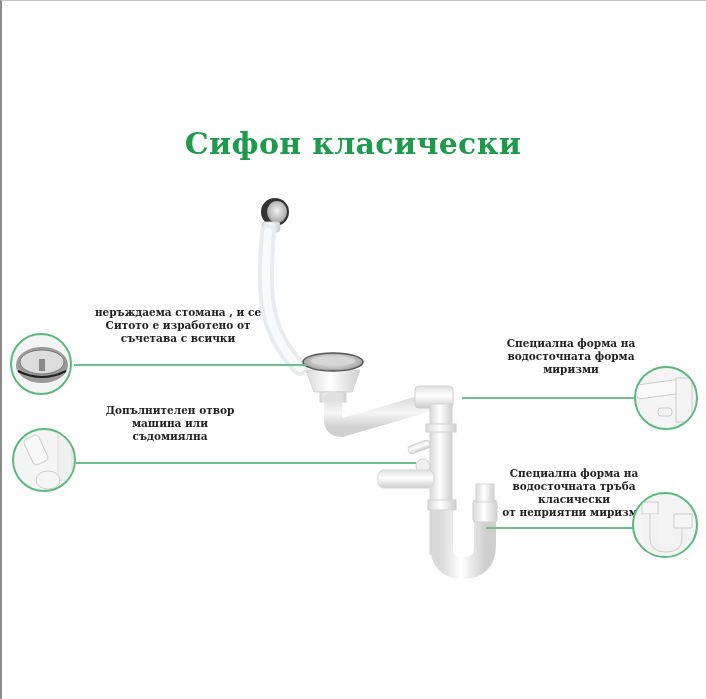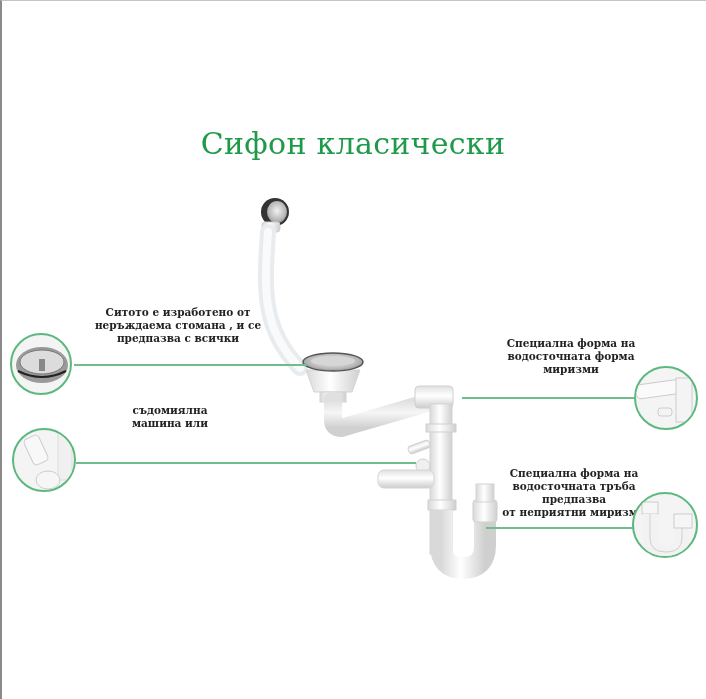--- a/index.html
+++ b/index.html
@@ -1,18 +1,18 @@
 <!DOCTYPE html>
 <html><head>
 <meta charset="utf-8">
 <style>
   html, body { margin:0; padding:0; background:#fff; }
   body { width:706px; height:699px; position:relative; overflow:hidden; font-family:"DejaVu Serif", serif; }
   .frame { position:absolute; left:0; top:0; width:706px; height:699px; border-left:2px solid #8a8a8a; border-top:1px solid #c4c4c4; box-sizing:border-box; }
-  .title { position:absolute; left:0; width:706px; top:126px; text-align:center; font-family:"DejaVu Serif", serif; font-weight:normal; font-size:30px; color:#1f9a4a; letter-spacing:0.3px; }
+  .title { position:absolute; left:0; width:706px; top:126px; text-align:center; font-family:"DejaVu Serif", serif; font-weight:bold; font-size:30px; color:#1f9a4a; letter-spacing:0.3px; }
   .callout { position:absolute; font-family:"DejaVu Serif", serif; font-weight:bold; font-size:10.5px; line-height:13px; color:#222; text-align:center; }
   .leader { position:absolute; height:2px; background:#6dbe8a; }
   .bubble { position:absolute; border-radius:50%; border:2px solid #5cb87e; background:#f4f4f4; overflow:hidden; box-sizing:border-box; }
   svg { position:absolute; overflow:visible; }
 </style>
 </head>
 <body>
 
 <div class="frame"></div>
 
@@ -67,37 +67,38 @@
 
   <rect x="378" y="470" width="56" height="18" rx="6" fill="url(#pipeH)" stroke="#d4d4d4"></rect>
 
   <rect x="428" y="500" width="28" height="10" fill="url(#pipeV)" stroke="#cfcfcf"></rect>
   <path d="M441 510 L441 545 Q441 568 463 568 Q485 568 485 545 L485 520" stroke="url(#pipeV)" stroke-width="22" fill="none"></path>
   <rect x="473" y="500" width="24" height="22" rx="3" fill="url(#pipeV)" stroke="#cfcfcf"></rect>
   <rect x="476" y="484" width="18" height="18" fill="url(#pipeV)" stroke="#d4d4d4"></rect>
 </svg>
 
 <div class="callout" style="left:88px;top:306px;width:180px;">
+  <div>неръждаема стомана , и се</div>
   <div>Ситото е изработено от</div>
-  <div>неръждаема стомана , и се</div>
-  <div>предпазва с всички</div>
+  <div>съчетава с всички</div>
 </div>
 <div class="leader" style="left:74px;top:364px;width:234px;"></div>
 <div class="bubble" style="left:10px;top:333px;width:62px;height:62px;">
   <svg width="62" height="62" style="left:0;top:0;">
     <ellipse cx="30" cy="30" rx="26" ry="18" fill="#9a9a9a"></ellipse>
     <ellipse cx="30" cy="27" rx="22" ry="12" fill="#dcdcdc" stroke="#777"></ellipse>
     <rect x="27" y="24" width="6" height="12" fill="#888"></rect>
     <path d="M6 36 Q30 48 54 36" stroke="#222" stroke-width="2" fill="none"></path>
   </svg>
 </div>
 
 <div class="callout" style="left:86px;top:404px;width:168px;">
+  <div>Допълнителен отвор</div>
+  <div>машина или</div>
   <div>съдомиялна</div>
-  <div>машина или</div>
 </div>
 <div class="leader" style="left:76px;top:462px;width:340px;"></div>
 <div class="bubble" style="left:12px;top:428px;width:64px;height:64px;">
   <svg width="64" height="64" style="left:0;top:0;">
     <rect x="14" y="6" width="16" height="28" rx="4" fill="#f8f8f8" stroke="#ccc" transform="rotate(-25 22 20)"></rect>
     <rect x="44" y="0" width="14" height="50" fill="#f0f0f0" stroke="#ddd"></rect>
     <ellipse cx="34" cy="50" rx="12" ry="9" fill="#f6f6f6" stroke="#ccc"></ellipse>
   </svg>
 </div>
 
@@ -110,21 +111,21 @@
 <div class="bubble" style="left:634px;top:366px;width:64px;height:64px;">
   <svg width="64" height="64" style="left:0;top:0;">
     <rect x="0" y="14" width="48" height="14" rx="4" fill="#fafafa" stroke="#ccc" transform="rotate(-8 24 21)"></rect>
     <rect x="40" y="10" width="16" height="44" fill="#f4f4f4" stroke="#ccc"></rect>
     <rect x="22" y="40" width="14" height="8" rx="3" fill="#f4f4f4" stroke="#ccc"></rect>
   </svg>
 </div>
 
 <div class="callout" style="left:496px;top:467px;width:156px;">
   <div>Специална форма на</div>
-  <div>водосточната тръба предпазва</div>
+  <div>водосточната тръба класически</div>
   <div>от неприятни миризми</div>
 </div>
 <div class="leader" style="left:486px;top:527px;width:148px;"></div>
 <div class="bubble" style="left:632px;top:492px;width:66px;height:66px;">
   <svg width="66" height="66" style="left:0;top:0;">
     <rect x="8" y="8" width="16" height="12" fill="#f6f6f6" stroke="#ccc"></rect>
     <path d="M16 20 L16 44 Q16 58 32 58 Q48 58 48 44 L48 30" stroke="#f2f2f2" stroke-width="14" fill="none"></path>
     <path d="M16 20 L16 44 Q16 58 32 58 Q48 58 48 44 L48 30" stroke="#cfcfcf" stroke-width="1" fill="none"></path>
     <rect x="40" y="20" width="18" height="14" fill="#f6f6f6" stroke="#ccc"></rect>
   </svg>

